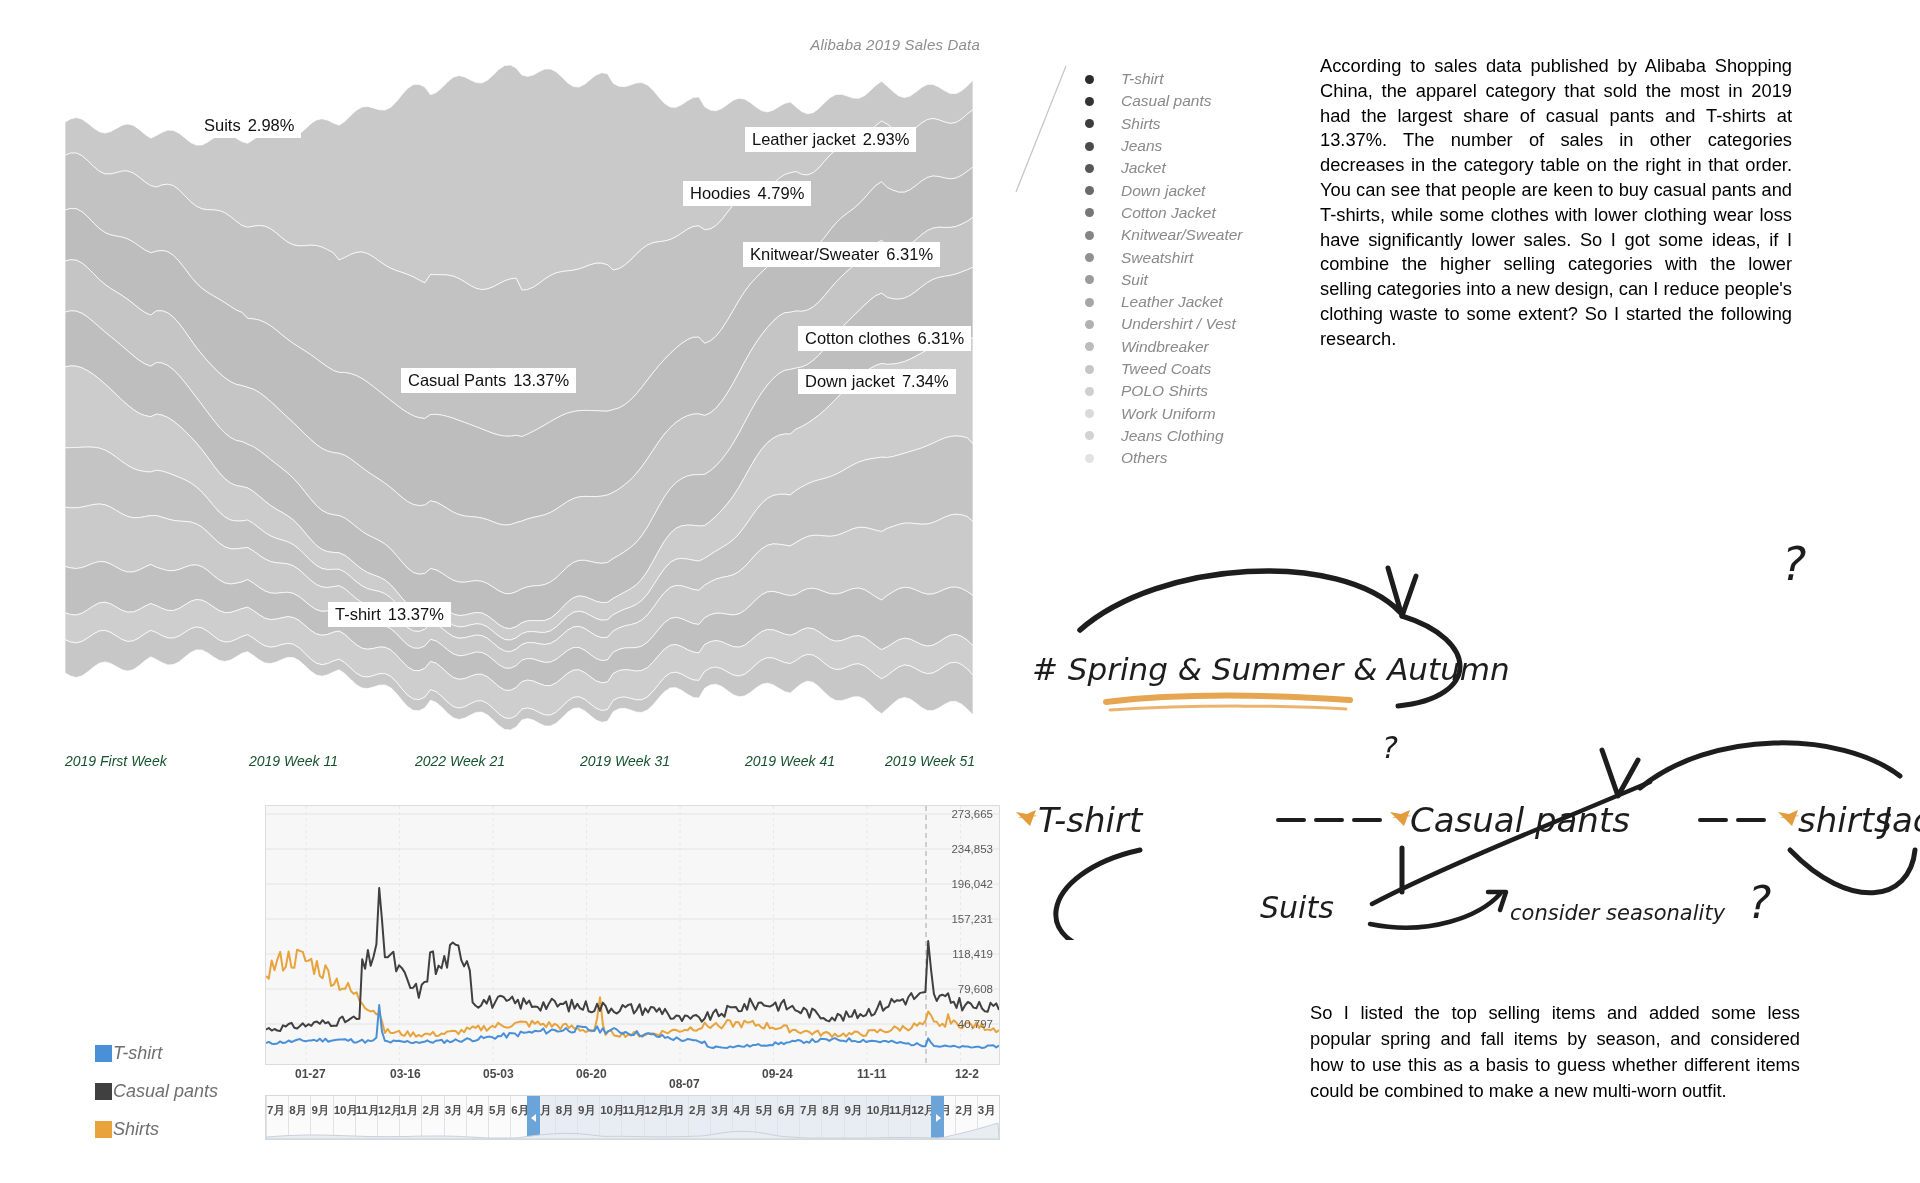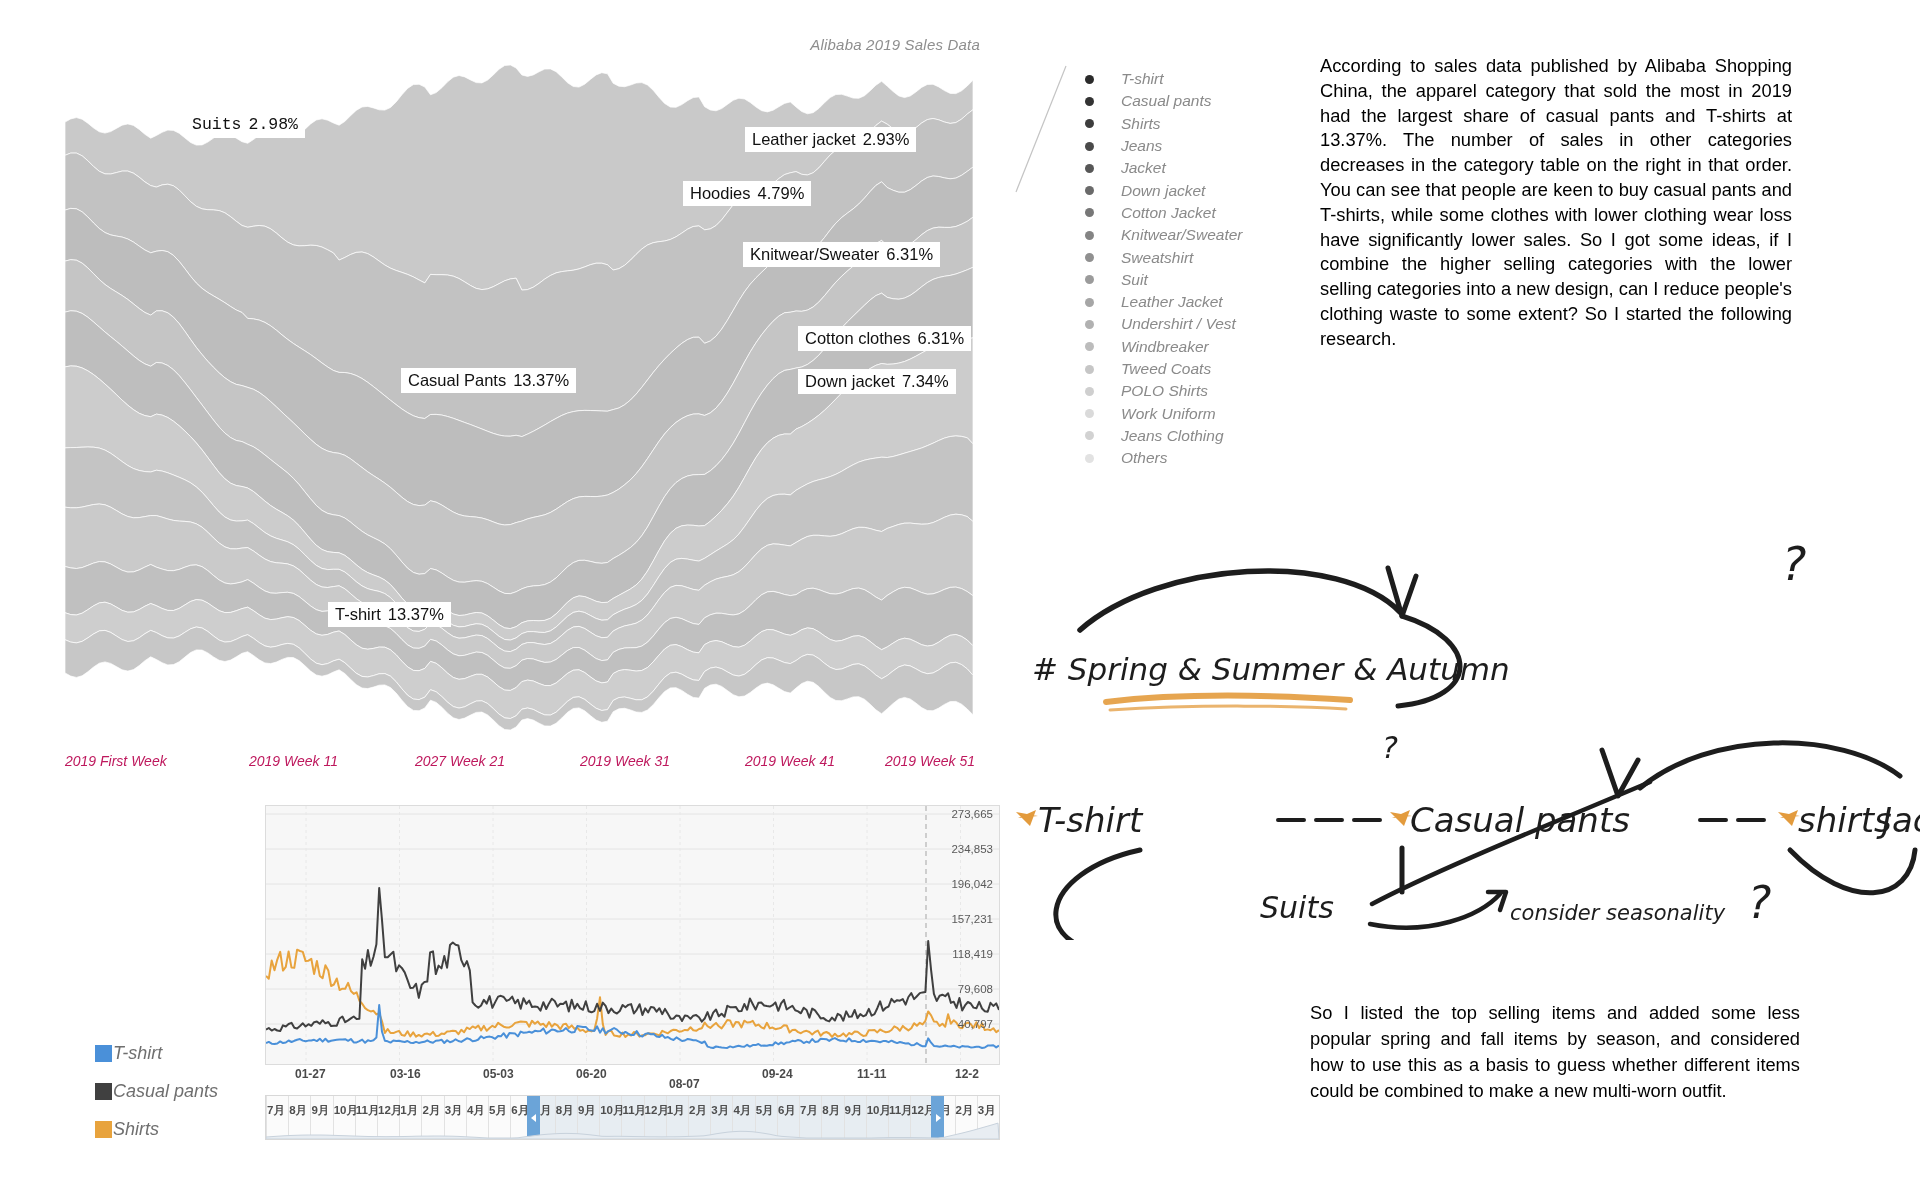--- a/index.html
+++ b/index.html
@@ -37,21 +37,21 @@
     white-space: nowrap;
     line-height: 1.1;
   }
   .flabel .pct { margin-left: 7px; }
 
   #stream-axis {
     position: absolute; left: 65px; top: 753px; width: 910px; height: 22px;
   }
   #stream-axis span {
     position: absolute; top: 0;
-    font-style: italic; font-size: 14px; color: #be185d;
+    font-style: italic; font-size: 14px; color: #14532d;
     white-space: nowrap;
   }
 
   
   #line-block { position: absolute; left: 70px; top: 805px; width: 930px; height: 330px; }
 
   #line-legend { position: absolute; left: 25px; top: 229px; width: 190px; }
   .lg-row { display:flex; align-items:center; height: 38px; }
   .lg-swatch { width: 17px; height: 17px; flex: 0 0 17px; }
   .lg-text { font-style: italic; font-size: 18px; color: #6f6f6f; margin-left: 1px; }
@@ -147,21 +147,21 @@
             <path d="M0.0,247.1 L5.7,245.8 L11.4,246.2 L17.1,248.4 L22.8,252.2 L28.6,257.0 L34.3,262.0 L40.0,267.0 L45.7,271.7 L51.4,276.3 L57.1,281.1 L62.8,286.0 L68.5,290.9 L74.2,295.4 L79.9,298.9 L85.7,301.2 L91.4,297.5 L97.1,298.0 L102.8,300.5 L108.5,304.8 L114.2,310.6 L119.9,317.5 L125.6,324.8 L131.3,332.4 L137.1,340.0 L142.8,347.6 L148.5,355.1 L154.2,362.1 L159.9,368.1 L165.6,372.6 L171.3,375.5 L177.0,376.6 L182.7,379.3 L188.5,381.8 L194.2,385.5 L199.9,389.9 L205.6,394.5 L211.3,399.0 L217.0,403.4 L222.7,408.0 L228.4,413.3 L234.1,419.6 L239.8,426.7 L245.6,433.9 L251.3,440.4 L257.0,445.4 L262.7,448.4 L268.4,449.8 L274.1,450.6 L279.8,453.0 L285.5,457.1 L291.2,461.8 L297.0,466.3 L302.7,469.9 L308.4,472.7 L314.1,475.5 L319.8,478.9 L325.5,483.8 L331.2,490.1 L336.9,496.9 L342.6,503.2 L348.4,507.5 L354.1,509.2 L359.8,508.6 L365.5,503.6 L371.2,504.9 L376.9,508.1 L382.6,512.0 L388.3,515.3 L394.0,517.1 L399.7,517.2 L405.5,516.3 L411.2,515.7 L416.9,516.3 L422.6,518.6 L428.3,522.2 L434.0,525.9 L439.7,528.4 L445.4,528.7 L451.1,526.8 L456.9,523.8 L462.6,521.8 L468.3,520.9 L474.0,520.6 L479.7,519.6 L485.4,517.1 L491.1,512.9 L496.8,507.3 L502.5,501.8 L508.3,497.6 L514.0,495.4 L519.7,495.3 L525.4,496.4 L531.1,497.8 L536.8,498.3 L542.5,497.5 L548.2,493.5 L553.9,490.3 L559.6,486.7 L565.4,482.6 L571.1,477.5 L576.8,470.7 L582.5,462.0 L588.2,451.8 L593.9,441.3 L599.6,431.6 L605.3,423.6 L611.0,417.6 L616.8,413.5 L622.5,411.0 L628.2,409.8 L633.9,409.6 L639.6,409.4 L645.3,405.8 L651.0,400.8 L656.7,394.6 L662.4,387.1 L668.2,378.3 L673.9,368.3 L679.6,357.6 L685.3,346.8 L691.0,336.8 L696.7,327.8 L702.4,320.1 L708.1,313.6 L713.8,308.6 L719.5,305.4 L725.3,304.4 L731.0,303.1 L736.7,302.0 L742.4,299.5 L748.1,295.5 L753.8,290.2 L759.5,283.8 L765.2,276.7 L770.9,269.6 L776.7,262.9 L782.4,256.8 L788.1,251.2 L793.8,245.7 L799.5,240.2 L805.2,234.9 L810.9,230.6 L816.6,228.2 L822.3,232.4 L828.1,233.8 L833.8,234.2 L839.5,233.1 L845.2,230.4 L850.9,226.4 L856.6,221.8 L862.3,217.6 L868.0,214.4 L873.7,212.5 L879.4,211.3 L885.2,210.4 L890.9,209.0 L896.6,207.0 L902.3,204.8 L908.0,202.3 L908.0,272.8 L902.3,274.0 L896.6,275.3 L890.9,276.7 L885.2,277.9 L879.4,279.1 L873.7,280.5 L868.0,282.4 L862.3,284.9 L856.6,288.0 L850.9,291.2 L845.2,294.1 L839.5,296.5 L833.8,298.1 L828.1,299.0 L822.3,299.3 L816.6,298.5 L810.9,300.3 L805.2,303.5 L799.5,307.5 L793.8,312.1 L788.1,317.0 L782.4,322.3 L776.7,328.0 L770.9,334.0 L765.2,339.8 L759.5,345.3 L753.8,350.2 L748.1,354.5 L742.4,358.3 L736.7,361.6 L731.0,364.1 L725.3,369.1 L719.5,369.0 L713.8,370.3 L708.1,373.2 L702.4,377.8 L696.7,384.2 L691.0,392.4 L685.3,402.0 L679.6,412.3 L673.9,422.3 L668.2,431.2 L662.4,438.8 L656.7,445.3 L651.0,451.1 L645.3,456.3 L639.6,460.6 L633.9,461.0 L628.2,460.3 L622.5,460.1 L616.8,460.8 L611.0,463.3 L605.3,468.3 L599.6,475.8 L593.9,485.5 L588.2,496.0 L582.5,506.0 L576.8,514.1 L571.1,520.0 L565.4,524.0 L559.6,527.2 L553.9,530.3 L548.2,533.4 L542.5,537.3 L536.8,537.6 L531.1,536.3 L525.4,533.8 L519.7,531.6 L514.0,530.9 L508.3,532.8 L502.5,537.2 L496.8,543.1 L491.1,548.9 L485.4,553.3 L479.7,555.4 L474.0,555.8 L468.3,555.5 L462.6,555.9 L456.9,557.7 L451.1,561.7 L445.4,563.6 L439.7,562.9 L434.0,559.7 L428.3,555.1 L422.6,550.8 L416.9,548.0 L411.2,547.5 L405.5,548.6 L399.7,550.1 L394.0,550.5 L388.3,549.0 L382.6,545.8 L376.9,541.8 L371.2,538.6 L365.5,537.3 L359.8,542.6 L354.1,544.1 L348.4,543.1 L342.6,539.1 L336.9,533.0 L331.2,526.0 L325.5,519.6 L319.8,515.0 L314.1,512.0 L308.4,509.9 L302.7,507.6 L297.0,504.3 L291.2,499.7 L285.5,494.7 L279.8,490.3 L274.1,487.8 L268.4,487.4 L262.7,486.7 L257.0,484.5 L251.3,480.3 L245.6,474.3 L239.8,467.4 L234.1,460.7 L228.4,455.1 L222.7,450.8 L217.0,447.4 L211.3,444.2 L205.6,440.5 L199.9,436.1 L194.2,431.2 L188.5,426.5 L182.7,423.0 L177.0,421.5 L171.3,420.6 L165.6,418.2 L159.9,413.8 L154.2,407.7 L148.5,400.3 L142.8,392.5 L137.1,384.9 L131.3,377.9 L125.6,371.6 L119.9,366.0 L114.2,360.8 L108.5,356.2 L102.8,352.5 L97.1,350.1 L91.4,349.1 L85.7,351.7 L79.9,350.6 L74.2,348.3 L68.5,344.7 L62.8,340.2 L57.1,335.1 L51.4,329.6 L45.7,324.2 L40.0,319.0 L34.3,314.1 L28.6,309.6 L22.8,305.8 L17.1,302.9 L11.4,301.2 L5.7,300.9 L0.0,301.9 Z" fill="#bebebe" stroke="#ffffff" stroke-width="0.7"></path>
             <path d="M0.0,301.9 L5.7,300.9 L11.4,301.2 L17.1,302.9 L22.8,305.8 L28.6,309.6 L34.3,314.1 L40.0,319.0 L45.7,324.2 L51.4,329.6 L57.1,335.1 L62.8,340.2 L68.5,344.7 L74.2,348.3 L79.9,350.6 L85.7,351.7 L91.4,349.1 L97.1,350.1 L102.8,352.5 L108.5,356.2 L114.2,360.8 L119.9,366.0 L125.6,371.6 L131.3,377.9 L137.1,384.9 L142.8,392.5 L148.5,400.3 L154.2,407.7 L159.9,413.8 L165.6,418.2 L171.3,420.6 L177.0,421.5 L182.7,423.0 L188.5,426.5 L194.2,431.2 L199.9,436.1 L205.6,440.5 L211.3,444.2 L217.0,447.4 L222.7,450.8 L228.4,455.1 L234.1,460.7 L239.8,467.4 L245.6,474.3 L251.3,480.3 L257.0,484.5 L262.7,486.7 L268.4,487.4 L274.1,487.8 L279.8,490.3 L285.5,494.7 L291.2,499.7 L297.0,504.3 L302.7,507.6 L308.4,509.9 L314.1,512.0 L319.8,515.0 L325.5,519.6 L331.2,526.0 L336.9,533.0 L342.6,539.1 L348.4,543.1 L354.1,544.1 L359.8,542.6 L365.5,537.3 L371.2,538.6 L376.9,541.8 L382.6,545.8 L388.3,549.0 L394.0,550.5 L399.7,550.1 L405.5,548.6 L411.2,547.5 L416.9,548.0 L422.6,550.8 L428.3,555.1 L434.0,559.7 L439.7,562.9 L445.4,563.6 L451.1,561.7 L456.9,557.7 L462.6,555.9 L468.3,555.5 L474.0,555.8 L479.7,555.4 L485.4,553.3 L491.1,548.9 L496.8,543.1 L502.5,537.2 L508.3,532.8 L514.0,530.9 L519.7,531.6 L525.4,533.8 L531.1,536.3 L536.8,537.6 L542.5,537.3 L548.2,533.4 L553.9,530.3 L559.6,527.2 L565.4,524.0 L571.1,520.0 L576.8,514.1 L582.5,506.0 L588.2,496.0 L593.9,485.5 L599.6,475.8 L605.3,468.3 L611.0,463.3 L616.8,460.8 L622.5,460.1 L628.2,460.3 L633.9,461.0 L639.6,460.6 L645.3,456.3 L651.0,451.1 L656.7,445.3 L662.4,438.8 L668.2,431.2 L673.9,422.3 L679.6,412.3 L685.3,402.0 L691.0,392.4 L696.7,384.2 L702.4,377.8 L708.1,373.2 L713.8,370.3 L719.5,369.0 L725.3,369.1 L731.0,364.1 L736.7,361.6 L742.4,358.3 L748.1,354.5 L753.8,350.2 L759.5,345.3 L765.2,339.8 L770.9,334.0 L776.7,328.0 L782.4,322.3 L788.1,317.0 L793.8,312.1 L799.5,307.5 L805.2,303.5 L810.9,300.3 L816.6,298.5 L822.3,299.3 L828.1,299.0 L833.8,298.1 L839.5,296.5 L845.2,294.1 L850.9,291.2 L856.6,288.0 L862.3,284.9 L868.0,282.4 L873.7,280.5 L879.4,279.1 L885.2,277.9 L890.9,276.7 L896.6,275.3 L902.3,274.0 L908.0,272.8 L908.0,378.9 L902.3,372.8 L896.6,371.4 L890.9,370.9 L885.2,371.5 L879.4,373.1 L873.7,375.5 L868.0,378.2 L862.3,380.7 L856.6,383.0 L850.9,384.8 L845.2,386.5 L839.5,388.2 L833.8,389.9 L828.1,391.5 L822.3,392.5 L816.6,392.2 L810.9,393.0 L805.2,393.9 L799.5,395.2 L793.8,397.1 L788.1,399.8 L782.4,402.9 L776.7,406.3 L770.9,409.3 L765.2,411.6 L759.5,413.4 L753.8,414.8 L748.1,416.5 L742.4,418.9 L736.7,422.0 L731.0,425.3 L725.3,429.9 L719.5,429.2 L713.8,429.3 L708.1,430.5 L702.4,433.4 L696.7,438.4 L691.0,445.3 L685.3,453.4 L679.6,461.6 L673.9,469.0 L668.2,474.8 L662.4,479.1 L656.7,482.6 L651.0,486.0 L645.3,489.7 L639.6,493.3 L633.9,496.1 L628.2,495.2 L622.5,494.1 L616.8,493.4 L611.0,494.2 L605.3,497.4 L599.6,503.4 L593.9,511.6 L588.2,520.6 L582.5,529.0 L576.8,535.4 L571.1,539.6 L565.4,542.2 L559.6,544.2 L553.9,546.7 L548.2,549.7 L542.5,554.8 L536.8,555.2 L531.1,553.5 L525.4,550.5 L519.7,547.5 L514.0,546.2 L508.3,547.4 L502.5,551.3 L496.8,556.7 L491.1,562.0 L485.4,565.9 L479.7,567.5 L474.0,567.3 L468.3,566.6 L462.6,566.7 L456.9,568.6 L451.1,572.9 L445.4,575.1 L439.7,574.5 L434.0,571.3 L428.3,566.6 L422.6,562.1 L416.9,559.3 L411.2,558.8 L405.5,559.9 L399.7,561.5 L394.0,561.9 L388.3,560.3 L382.6,556.8 L376.9,552.6 L371.2,549.1 L365.5,547.9 L359.8,553.4 L354.1,555.2 L348.4,554.5 L342.6,550.9 L336.9,545.1 L331.2,538.4 L325.5,532.6 L319.8,528.6 L314.1,526.4 L308.4,525.2 L302.7,523.7 L297.0,520.9 L291.2,516.7 L285.5,511.6 L279.8,507.0 L274.1,504.3 L268.4,504.3 L262.7,504.6 L257.0,503.5 L251.3,500.4 L245.6,495.5 L239.8,489.7 L234.1,484.1 L228.4,479.7 L222.7,476.8 L217.0,475.0 L211.3,473.3 L205.6,470.9 L199.9,467.5 L194.2,463.1 L188.5,458.6 L182.7,455.1 L177.0,455.9 L171.3,456.1 L165.6,455.0 L159.9,452.0 L154.2,447.0 L148.5,440.6 L142.8,433.7 L137.1,427.2 L131.3,421.9 L125.6,417.8 L119.9,414.8 L114.2,412.3 L108.5,410.0 L102.8,407.8 L97.1,406.1 L91.4,405.2 L85.7,407.0 L79.9,406.6 L74.2,405.5 L68.5,403.6 L62.8,400.5 L57.1,396.6 L51.4,392.3 L45.7,388.3 L40.0,385.1 L34.3,383.1 L28.6,382.2 L22.8,382.0 L17.1,382.2 L11.4,382.5 L5.7,382.6 L0.0,382.9 Z" fill="#cccccc" stroke="#ffffff" stroke-width="0.7"></path>
             <path d="M0.0,382.9 L5.7,382.6 L11.4,382.5 L17.1,382.2 L22.8,382.0 L28.6,382.2 L34.3,383.1 L40.0,385.1 L45.7,388.3 L51.4,392.3 L57.1,396.6 L62.8,400.5 L68.5,403.6 L74.2,405.5 L79.9,406.6 L85.7,407.0 L91.4,405.2 L97.1,406.1 L102.8,407.8 L108.5,410.0 L114.2,412.3 L119.9,414.8 L125.6,417.8 L131.3,421.9 L137.1,427.2 L142.8,433.7 L148.5,440.6 L154.2,447.0 L159.9,452.0 L165.6,455.0 L171.3,456.1 L177.0,455.9 L182.7,455.1 L188.5,458.6 L194.2,463.1 L199.9,467.5 L205.6,470.9 L211.3,473.3 L217.0,475.0 L222.7,476.8 L228.4,479.7 L234.1,484.1 L239.8,489.7 L245.6,495.5 L251.3,500.4 L257.0,503.5 L262.7,504.6 L268.4,504.3 L274.1,504.3 L279.8,507.0 L285.5,511.6 L291.2,516.7 L297.0,520.9 L302.7,523.7 L308.4,525.2 L314.1,526.4 L319.8,528.6 L325.5,532.6 L331.2,538.4 L336.9,545.1 L342.6,550.9 L348.4,554.5 L354.1,555.2 L359.8,553.4 L365.5,547.9 L371.2,549.1 L376.9,552.6 L382.6,556.8 L388.3,560.3 L394.0,561.9 L399.7,561.5 L405.5,559.9 L411.2,558.8 L416.9,559.3 L422.6,562.1 L428.3,566.6 L434.0,571.3 L439.7,574.5 L445.4,575.1 L451.1,572.9 L456.9,568.6 L462.6,566.7 L468.3,566.6 L474.0,567.3 L479.7,567.5 L485.4,565.9 L491.1,562.0 L496.8,556.7 L502.5,551.3 L508.3,547.4 L514.0,546.2 L519.7,547.5 L525.4,550.5 L531.1,553.5 L536.8,555.2 L542.5,554.8 L548.2,549.7 L553.9,546.7 L559.6,544.2 L565.4,542.2 L571.1,539.6 L576.8,535.4 L582.5,529.0 L588.2,520.6 L593.9,511.6 L599.6,503.4 L605.3,497.4 L611.0,494.2 L616.8,493.4 L622.5,494.1 L628.2,495.2 L633.9,496.1 L639.6,493.3 L645.3,489.7 L651.0,486.0 L656.7,482.6 L662.4,479.1 L668.2,474.8 L673.9,469.0 L679.6,461.6 L685.3,453.4 L691.0,445.3 L696.7,438.4 L702.4,433.4 L708.1,430.5 L713.8,429.3 L719.5,429.2 L725.3,429.9 L731.0,425.3 L736.7,422.0 L742.4,418.9 L748.1,416.5 L753.8,414.8 L759.5,413.4 L765.2,411.6 L770.9,409.3 L776.7,406.3 L782.4,402.9 L788.1,399.8 L793.8,397.1 L799.5,395.2 L805.2,393.9 L810.9,393.0 L816.6,392.2 L822.3,392.5 L828.1,391.5 L833.8,389.9 L839.5,388.2 L845.2,386.5 L850.9,384.8 L856.6,383.0 L862.3,380.7 L868.0,378.2 L873.7,375.5 L879.4,373.1 L885.2,371.5 L890.9,370.9 L896.6,371.4 L902.3,372.8 L908.0,378.9 L908.0,456.5 L902.3,451.6 L896.6,449.8 L890.9,449.2 L885.2,450.1 L879.4,452.3 L873.7,455.1 L868.0,457.6 L862.3,459.0 L856.6,459.2 L850.9,458.7 L845.2,458.1 L839.5,458.2 L833.8,459.4 L828.1,461.4 L822.3,463.4 L816.6,466.5 L810.9,465.3 L805.2,463.6 L799.5,462.4 L793.8,462.3 L788.1,463.7 L782.4,466.1 L776.7,468.7 L770.9,470.5 L765.2,471.3 L759.5,470.9 L753.8,470.3 L748.1,470.3 L742.4,471.5 L736.7,474.2 L731.0,477.5 L725.3,480.9 L719.5,480.1 L713.8,479.2 L708.1,478.9 L702.4,480.3 L696.7,483.8 L691.0,489.2 L685.3,495.6 L679.6,501.8 L673.9,506.7 L668.2,509.8 L662.4,511.4 L656.7,512.5 L651.0,514.1 L645.3,516.8 L639.6,520.2 L633.9,525.3 L628.2,524.4 L622.5,522.6 L616.8,520.8 L611.0,520.4 L605.3,522.4 L599.6,527.4 L593.9,534.6 L588.2,542.6 L582.5,549.9 L576.8,555.1 L571.1,558.2 L565.4,559.7 L559.6,560.9 L553.9,563.0 L548.2,566.0 L542.5,572.3 L536.8,572.7 L531.1,570.8 L525.4,567.2 L519.7,563.5 L514.0,561.4 L508.3,562.0 L502.5,565.3 L496.8,570.3 L491.1,575.2 L485.4,578.5 L479.7,579.5 L474.0,578.8 L468.3,577.6 L462.6,577.6 L456.9,579.4 L451.1,584.2 L445.4,586.6 L439.7,586.1 L434.0,582.9 L428.3,578.1 L422.6,573.5 L416.9,570.6 L411.2,570.1 L405.5,571.3 L399.7,572.8 L394.0,573.2 L388.3,571.5 L382.6,567.8 L376.9,563.3 L371.2,559.7 L365.5,558.4 L359.8,564.3 L354.1,566.4 L348.4,566.0 L342.6,562.7 L336.9,557.2 L331.2,550.9 L325.5,545.6 L319.8,542.3 L314.1,540.9 L308.4,540.5 L302.7,539.7 L297.0,537.6 L291.2,533.6 L285.5,528.6 L279.8,523.8 L274.1,520.8 L268.4,521.6 L262.7,522.5 L257.0,522.0 L251.3,519.5 L245.6,515.2 L239.8,509.8 L234.1,504.7 L228.4,500.9 L222.7,498.9 L217.0,498.2 L211.3,497.8 L205.6,496.6 L199.9,494.0 L194.2,490.2 L188.5,486.0 L182.7,482.6 L177.0,483.1 L171.3,483.9 L165.6,483.8 L159.9,481.9 L154.2,478.1 L148.5,472.9 L142.8,467.2 L137.1,462.2 L131.3,458.8 L125.6,457.0 L119.9,456.4 L114.2,456.1 L108.5,455.4 L102.8,454.0 L97.1,452.2 L91.4,450.6 L85.7,450.6 L79.9,451.6 L74.2,452.6 L68.5,452.8 L62.8,451.5 L57.1,448.9 L51.4,445.5 L45.7,442.2 L40.0,439.8 L34.3,439.0 L28.6,439.5 L22.8,440.8 L17.1,442.1 L11.4,442.8 L5.7,442.8 L0.0,442.2 Z" fill="#c4c4c4" stroke="#ffffff" stroke-width="0.7"></path>
             <path d="M0.0,442.2 L5.7,442.8 L11.4,442.8 L17.1,442.1 L22.8,440.8 L28.6,439.5 L34.3,439.0 L40.0,439.8 L45.7,442.2 L51.4,445.5 L57.1,448.9 L62.8,451.5 L68.5,452.8 L74.2,452.6 L79.9,451.6 L85.7,450.6 L91.4,450.6 L97.1,452.2 L102.8,454.0 L108.5,455.4 L114.2,456.1 L119.9,456.4 L125.6,457.0 L131.3,458.8 L137.1,462.2 L142.8,467.2 L148.5,472.9 L154.2,478.1 L159.9,481.9 L165.6,483.8 L171.3,483.9 L177.0,483.1 L182.7,482.6 L188.5,486.0 L194.2,490.2 L199.9,494.0 L205.6,496.6 L211.3,497.8 L217.0,498.2 L222.7,498.9 L228.4,500.9 L234.1,504.7 L239.8,509.8 L245.6,515.2 L251.3,519.5 L257.0,522.0 L262.7,522.5 L268.4,521.6 L274.1,520.8 L279.8,523.8 L285.5,528.6 L291.2,533.6 L297.0,537.6 L302.7,539.7 L308.4,540.5 L314.1,540.9 L319.8,542.3 L325.5,545.6 L331.2,550.9 L336.9,557.2 L342.6,562.7 L348.4,566.0 L354.1,566.4 L359.8,564.3 L365.5,558.4 L371.2,559.7 L376.9,563.3 L382.6,567.8 L388.3,571.5 L394.0,573.2 L399.7,572.8 L405.5,571.3 L411.2,570.1 L416.9,570.6 L422.6,573.5 L428.3,578.1 L434.0,582.9 L439.7,586.1 L445.4,586.6 L451.1,584.2 L456.9,579.4 L462.6,577.6 L468.3,577.6 L474.0,578.8 L479.7,579.5 L485.4,578.5 L491.1,575.2 L496.8,570.3 L502.5,565.3 L508.3,562.0 L514.0,561.4 L519.7,563.5 L525.4,567.2 L531.1,570.8 L536.8,572.7 L542.5,572.3 L548.2,566.0 L553.9,563.0 L559.6,560.9 L565.4,559.7 L571.1,558.2 L576.8,555.1 L582.5,549.9 L588.2,542.6 L593.9,534.6 L599.6,527.4 L605.3,522.4 L611.0,520.4 L616.8,520.8 L622.5,522.6 L628.2,524.4 L633.9,525.3 L639.6,520.2 L645.3,516.8 L651.0,514.1 L656.7,512.5 L662.4,511.4 L668.2,509.8 L673.9,506.7 L679.6,501.8 L685.3,495.6 L691.0,489.2 L696.7,483.8 L702.4,480.3 L708.1,478.9 L713.8,479.2 L719.5,480.1 L725.3,480.9 L731.0,477.5 L736.7,474.2 L742.4,471.5 L748.1,470.3 L753.8,470.3 L759.5,470.9 L765.2,471.3 L770.9,470.5 L776.7,468.7 L782.4,466.1 L788.1,463.7 L793.8,462.3 L799.5,462.4 L805.2,463.6 L810.9,465.3 L816.6,466.5 L822.3,463.4 L828.1,461.4 L833.8,459.4 L839.5,458.2 L845.2,458.1 L850.9,458.7 L856.6,459.2 L862.3,459.0 L868.0,457.6 L873.7,455.1 L879.4,452.3 L885.2,450.1 L890.9,449.2 L896.6,449.8 L902.3,451.6 L908.0,456.5 L908.0,530.7 L902.3,526.6 L896.6,523.6 L890.9,522.1 L885.2,522.4 L879.4,524.4 L873.7,527.0 L868.0,528.9 L862.3,529.2 L856.6,527.6 L850.9,525.1 L845.2,522.9 L839.5,522.3 L833.8,523.7 L828.1,526.8 L822.3,530.4 L816.6,535.1 L810.9,532.1 L805.2,528.1 L799.5,524.7 L793.8,523.1 L788.1,523.6 L782.4,525.6 L776.7,527.9 L770.9,529.1 L765.2,528.7 L759.5,526.8 L753.8,524.6 L748.1,523.2 L742.4,523.7 L736.7,526.1 L731.0,529.7 L725.3,530.6 L719.5,529.5 L713.8,527.7 L708.1,526.4 L702.4,526.9 L696.7,529.7 L691.0,534.6 L685.3,540.4 L679.6,545.5 L673.9,548.9 L668.2,550.0 L662.4,549.3 L656.7,548.3 L651.0,548.2 L645.3,549.8 L639.6,552.8 L633.9,559.4 L628.2,558.6 L622.5,556.3 L616.8,553.7 L611.0,552.3 L605.3,553.5 L599.6,557.6 L593.9,564.0 L588.2,571.1 L582.5,577.2 L576.8,581.1 L571.1,582.7 L565.4,582.8 L559.6,583.0 L553.9,584.4 L548.2,587.3 L542.5,594.9 L536.8,595.6 L531.1,593.6 L525.4,589.5 L519.7,585.2 L514.0,582.5 L508.3,582.6 L502.5,585.5 L496.8,590.1 L491.1,594.5 L485.4,597.1 L479.7,597.4 L474.0,595.9 L468.3,594.0 L462.6,593.5 L456.9,595.2 L451.1,600.7 L445.4,603.3 L439.7,603.0 L434.0,599.8 L428.3,595.0 L422.6,590.3 L416.9,587.5 L411.2,587.1 L405.5,588.6 L399.7,590.3 L394.0,590.8 L388.3,588.9 L382.6,584.9 L376.9,580.0 L371.2,576.0 L365.5,574.4 L359.8,581.1 L354.1,583.3 L348.4,583.1 L342.6,579.9 L336.9,574.5 L331.2,568.5 L325.5,563.5 L319.8,560.8 L314.1,560.3 L308.4,560.9 L302.7,561.2 L297.0,559.8 L291.2,556.4 L285.5,551.5 L279.8,546.6 L274.1,543.4 L268.4,544.2 L262.7,545.9 L257.0,546.4 L251.3,544.7 L245.6,541.0 L239.8,536.2 L234.1,531.6 L228.4,528.4 L222.7,527.3 L217.0,527.6 L211.3,528.3 L205.6,528.0 L199.9,526.0 L194.2,522.4 L188.5,518.2 L182.7,514.6 L177.0,516.9 L171.3,518.2 L165.6,519.0 L159.9,518.0 L154.2,515.0 L148.5,510.5 L142.8,505.6 L137.1,501.7 L131.3,499.9 L125.6,500.3 L119.9,502.2 L114.2,504.4 L108.5,505.7 L102.8,505.6 L97.1,504.1 L91.4,502.2 L85.7,499.5 L79.9,502.1 L74.2,504.9 L68.5,506.9 L62.8,507.1 L57.1,505.3 L51.4,502.2 L45.7,499.0 L40.0,496.9 L34.3,496.6 L28.6,498.1 L22.8,500.4 L17.1,502.6 L11.4,503.5 L5.7,502.9 L0.0,501.5 Z" fill="#cacaca" stroke="#ffffff" stroke-width="0.7"></path>
             <path d="M0.0,501.5 L5.7,502.9 L11.4,503.5 L17.1,502.6 L22.8,500.4 L28.6,498.1 L34.3,496.6 L40.0,496.9 L45.7,499.0 L51.4,502.2 L57.1,505.3 L62.8,507.1 L68.5,506.9 L74.2,504.9 L79.9,502.1 L85.7,499.5 L91.4,502.2 L97.1,504.1 L102.8,505.6 L108.5,505.7 L114.2,504.4 L119.9,502.2 L125.6,500.3 L131.3,499.9 L137.1,501.7 L142.8,505.6 L148.5,510.5 L154.2,515.0 L159.9,518.0 L165.6,519.0 L171.3,518.2 L177.0,516.9 L182.7,514.6 L188.5,518.2 L194.2,522.4 L199.9,526.0 L205.6,528.0 L211.3,528.3 L217.0,527.6 L222.7,527.3 L228.4,528.4 L234.1,531.6 L239.8,536.2 L245.6,541.0 L251.3,544.7 L257.0,546.4 L262.7,545.9 L268.4,544.2 L274.1,543.4 L279.8,546.6 L285.5,551.5 L291.2,556.4 L297.0,559.8 L302.7,561.2 L308.4,560.9 L314.1,560.3 L319.8,560.8 L325.5,563.5 L331.2,568.5 L336.9,574.5 L342.6,579.9 L348.4,583.1 L354.1,583.3 L359.8,581.1 L365.5,574.4 L371.2,576.0 L376.9,580.0 L382.6,584.9 L388.3,588.9 L394.0,590.8 L399.7,590.3 L405.5,588.6 L411.2,587.1 L416.9,587.5 L422.6,590.3 L428.3,595.0 L434.0,599.8 L439.7,603.0 L445.4,603.3 L451.1,600.7 L456.9,595.2 L462.6,593.5 L468.3,594.0 L474.0,595.9 L479.7,597.4 L485.4,597.1 L491.1,594.5 L496.8,590.1 L502.5,585.5 L508.3,582.6 L514.0,582.5 L519.7,585.2 L525.4,589.5 L531.1,593.6 L536.8,595.6 L542.5,594.9 L548.2,587.3 L553.9,584.4 L559.6,583.0 L565.4,582.8 L571.1,582.7 L576.8,581.1 L582.5,577.2 L588.2,571.1 L593.9,564.0 L599.6,557.6 L605.3,553.5 L611.0,552.3 L616.8,553.7 L622.5,556.3 L628.2,558.6 L633.9,559.4 L639.6,552.8 L645.3,549.8 L651.0,548.2 L656.7,548.3 L662.4,549.3 L668.2,550.0 L673.9,548.9 L679.6,545.5 L685.3,540.4 L691.0,534.6 L696.7,529.7 L702.4,526.9 L708.1,526.4 L713.8,527.7 L719.5,529.5 L725.3,530.6 L731.0,529.7 L736.7,526.1 L742.4,523.7 L748.1,523.2 L753.8,524.6 L759.5,526.8 L765.2,528.7 L770.9,529.1 L776.7,527.9 L782.4,525.6 L788.1,523.6 L793.8,523.1 L799.5,524.7 L805.2,528.1 L810.9,532.1 L816.6,535.1 L822.3,530.4 L828.1,526.8 L833.8,523.7 L839.5,522.3 L845.2,522.9 L850.9,525.1 L856.6,527.6 L862.3,529.2 L868.0,528.9 L873.7,527.0 L879.4,524.4 L885.2,522.4 L890.9,522.1 L896.6,523.6 L902.3,526.6 L908.0,530.7 L908.0,580.8 L902.3,575.1 L896.6,571.4 L890.9,569.5 L885.2,570.3 L879.4,573.3 L873.7,577.2 L868.0,580.2 L862.3,581.1 L856.6,579.7 L850.9,576.8 L845.2,574.2 L839.5,573.2 L833.8,574.7 L828.1,578.1 L822.3,581.9 L816.6,584.7 L810.9,581.1 L805.2,576.5 L799.5,572.5 L793.8,570.7 L788.1,571.2 L782.4,573.4 L776.7,575.5 L770.9,576.2 L765.2,574.5 L759.5,570.9 L753.8,566.8 L748.1,563.7 L742.4,562.9 L736.7,564.7 L731.0,568.2 L725.3,570.3 L719.5,569.1 L713.8,566.8 L708.1,564.8 L702.4,564.5 L696.7,566.6 L691.0,570.8 L685.3,575.9 L679.6,580.2 L673.9,582.2 L668.2,581.6 L662.4,579.3 L656.7,576.7 L651.0,575.6 L645.3,576.6 L639.6,579.6 L633.9,587.8 L628.2,587.1 L622.5,584.7 L616.8,581.6 L611.0,579.6 L605.3,580.3 L599.6,584.0 L593.9,590.2 L588.2,596.9 L582.5,602.5 L576.8,605.5 L571.1,606.1 L565.4,605.2 L559.6,604.6 L553.9,605.6 L548.2,608.5 L542.5,617.0 L536.8,617.9 L531.1,615.9 L525.4,611.9 L519.7,607.5 L514.0,604.8 L508.3,605.2 L502.5,608.4 L496.8,613.3 L491.1,618.0 L485.4,620.6 L479.7,620.5 L474.0,618.5 L468.3,616.0 L462.6,615.1 L456.9,616.6 L451.1,622.6 L445.4,625.4 L439.7,625.1 L434.0,621.7 L428.3,616.7 L422.6,612.0 L416.9,609.3 L411.2,609.3 L405.5,611.3 L399.7,613.6 L394.0,614.3 L388.3,612.5 L382.6,608.2 L376.9,602.8 L371.2,598.3 L365.5,596.4 L359.8,603.4 L354.1,605.7 L348.4,605.4 L342.6,601.9 L336.9,596.2 L331.2,589.8 L325.5,584.8 L319.8,582.2 L314.1,582.1 L308.4,583.4 L302.7,584.2 L297.0,583.2 L291.2,579.7 L285.5,574.7 L279.8,569.5 L274.1,566.0 L268.4,567.2 L262.7,569.4 L257.0,570.3 L251.3,568.9 L245.6,565.3 L239.8,560.3 L234.1,555.5 L228.4,552.5 L222.7,551.7 L217.0,552.7 L211.3,554.1 L205.6,554.6 L199.9,553.2 L194.2,549.8 L188.5,545.7 L182.7,542.2 L177.0,543.6 L171.3,545.7 L165.6,547.4 L159.9,547.6 L154.2,545.7 L148.5,542.0 L142.8,538.0 L137.1,535.2 L131.3,534.6 L125.6,536.4 L119.9,539.9 L114.2,543.4 L108.5,545.5 L102.8,545.4 L97.1,543.5 L91.4,540.7 L85.7,538.5 L79.9,541.2 L74.2,544.5 L68.5,546.9 L62.8,547.2 L57.1,545.4 L51.4,542.1 L45.7,538.9 L40.0,537.2 L34.3,537.9 L28.6,540.8 L22.8,544.7 L17.1,548.2 L11.4,550.0 L5.7,549.6 L0.0,547.7 Z" fill="#c0c0c0" stroke="#ffffff" stroke-width="0.7"></path>
             <path d="M0.0,547.7 L5.7,549.6 L11.4,550.0 L17.1,548.2 L22.8,544.7 L28.6,540.8 L34.3,537.9 L40.0,537.2 L45.7,538.9 L51.4,542.1 L57.1,545.4 L62.8,547.2 L68.5,546.9 L74.2,544.5 L79.9,541.2 L85.7,538.5 L91.4,540.7 L97.1,543.5 L102.8,545.4 L108.5,545.5 L114.2,543.4 L119.9,539.9 L125.6,536.4 L131.3,534.6 L137.1,535.2 L142.8,538.0 L148.5,542.0 L154.2,545.7 L159.9,547.6 L165.6,547.4 L171.3,545.7 L177.0,543.6 L182.7,542.2 L188.5,545.7 L194.2,549.8 L199.9,553.2 L205.6,554.6 L211.3,554.1 L217.0,552.7 L222.7,551.7 L228.4,552.5 L234.1,555.5 L239.8,560.3 L245.6,565.3 L251.3,568.9 L257.0,570.3 L262.7,569.4 L268.4,567.2 L274.1,566.0 L279.8,569.5 L285.5,574.7 L291.2,579.7 L297.0,583.2 L302.7,584.2 L308.4,583.4 L314.1,582.1 L319.8,582.2 L325.5,584.8 L331.2,589.8 L336.9,596.2 L342.6,601.9 L348.4,605.4 L354.1,605.7 L359.8,603.4 L365.5,596.4 L371.2,598.3 L376.9,602.8 L382.6,608.2 L388.3,612.5 L394.0,614.3 L399.7,613.6 L405.5,611.3 L411.2,609.3 L416.9,609.3 L422.6,612.0 L428.3,616.7 L434.0,621.7 L439.7,625.1 L445.4,625.4 L451.1,622.6 L456.9,616.6 L462.6,615.1 L468.3,616.0 L474.0,618.5 L479.7,620.5 L485.4,620.6 L491.1,618.0 L496.8,613.3 L502.5,608.4 L508.3,605.2 L514.0,604.8 L519.7,607.5 L525.4,611.9 L531.1,615.9 L536.8,617.9 L542.5,617.0 L548.2,608.5 L553.9,605.6 L559.6,604.6 L565.4,605.2 L571.1,606.1 L576.8,605.5 L582.5,602.5 L588.2,596.9 L593.9,590.2 L599.6,584.0 L605.3,580.3 L611.0,579.6 L616.8,581.6 L622.5,584.7 L628.2,587.1 L633.9,587.8 L639.6,579.6 L645.3,576.6 L651.0,575.6 L656.7,576.7 L662.4,579.3 L668.2,581.6 L673.9,582.2 L679.6,580.2 L685.3,575.9 L691.0,570.8 L696.7,566.6 L702.4,564.5 L708.1,564.8 L713.8,566.8 L719.5,569.1 L725.3,570.3 L731.0,568.2 L736.7,564.7 L742.4,562.9 L748.1,563.7 L753.8,566.8 L759.5,570.9 L765.2,574.5 L770.9,576.2 L776.7,575.5 L782.4,573.4 L788.1,571.2 L793.8,570.7 L799.5,572.5 L805.2,576.5 L810.9,581.1 L816.6,584.7 L822.3,581.9 L828.1,578.1 L833.8,574.7 L839.5,573.2 L845.2,574.2 L850.9,576.8 L856.6,579.7 L862.3,581.1 L868.0,580.2 L873.7,577.2 L879.4,573.3 L885.2,570.3 L890.9,569.5 L896.6,571.4 L902.3,575.1 L908.0,580.8 L908.0,610.3 L902.3,603.9 L896.6,599.6 L890.9,597.3 L885.2,597.9 L879.4,600.9 L873.7,604.9 L868.0,608.0 L862.3,608.7 L856.6,607.0 L850.9,603.8 L845.2,600.9 L839.5,600.0 L833.8,601.9 L828.1,605.9 L822.3,610.5 L816.6,613.8 L810.9,610.1 L805.2,605.1 L799.5,600.9 L793.8,598.8 L788.1,599.4 L782.4,601.7 L776.7,604.0 L770.9,604.5 L765.2,602.4 L759.5,598.3 L753.8,593.5 L748.1,590.1 L742.4,589.4 L736.7,591.5 L731.0,595.6 L725.3,598.6 L719.5,597.6 L713.8,595.2 L708.1,593.0 L702.4,592.7 L696.7,594.9 L691.0,599.5 L685.3,604.9 L679.6,609.3 L673.9,611.1 L668.2,610.0 L662.4,606.9 L656.7,603.7 L651.0,602.1 L645.3,603.1 L639.6,606.4 L633.9,615.4 L628.2,614.9 L622.5,612.4 L616.8,609.2 L611.0,607.2 L605.3,608.1 L599.6,612.3 L593.9,619.0 L588.2,626.2 L582.5,631.9 L576.8,634.8 L571.1,634.8 L565.4,633.3 L559.6,632.0 L553.9,632.6 L548.2,635.4 L542.5,644.6 L536.8,645.5 L531.1,643.3 L525.4,639.0 L519.7,634.4 L514.0,631.8 L508.3,632.4 L502.5,636.3 L496.8,641.9 L491.1,647.2 L485.4,650.1 L479.7,649.9 L474.0,647.4 L468.3,644.4 L462.6,643.0 L456.9,644.2 L451.1,650.8 L445.4,653.5 L439.7,652.9 L434.0,649.1 L428.3,643.6 L422.6,638.5 L416.9,635.8 L411.2,636.1 L405.5,638.7 L399.7,641.8 L394.0,643.1 L388.3,641.6 L382.6,637.2 L376.9,631.6 L371.2,626.8 L365.5,624.7 L359.8,632.2 L354.1,634.6 L348.4,634.1 L342.6,630.2 L336.9,623.8 L331.2,616.8 L325.5,611.2 L319.8,608.6 L314.1,608.8 L308.4,610.6 L302.7,612.0 L297.0,611.4 L291.2,608.2 L285.5,603.0 L279.8,597.7 L274.1,594.2 L268.4,595.9 L262.7,598.6 L257.0,599.7 L251.3,598.2 L245.6,594.0 L239.8,588.3 L234.1,582.8 L228.4,579.3 L222.7,578.4 L217.0,579.5 L211.3,581.3 L205.6,582.2 L199.9,580.9 L194.2,577.6 L188.5,573.3 L182.7,569.7 L177.0,571.5 L171.3,574.3 L165.6,576.6 L159.9,577.1 L154.2,575.1 L148.5,571.0 L142.8,566.4 L137.1,563.0 L131.3,562.0 L125.6,563.8 L119.9,567.3 L114.2,571.0 L108.5,573.1 L102.8,572.9 L97.1,570.7 L91.4,567.6 L85.7,565.4 L79.9,568.7 L74.2,572.8 L68.5,575.8 L62.8,576.5 L57.1,574.6 L51.4,571.0 L45.7,567.4 L40.0,565.4 L34.3,565.9 L28.6,568.9 L22.8,572.9 L17.1,576.4 L11.4,577.9 L5.7,577.1 L0.0,574.7 Z" fill="#cecece" stroke="#ffffff" stroke-width="0.7"></path>
             <path d="M0.0,574.7 L5.7,577.1 L11.4,577.9 L17.1,576.4 L22.8,572.9 L28.6,568.9 L34.3,565.9 L40.0,565.4 L45.7,567.4 L51.4,571.0 L57.1,574.6 L62.8,576.5 L68.5,575.8 L74.2,572.8 L79.9,568.7 L85.7,565.4 L91.4,567.6 L97.1,570.7 L102.8,572.9 L108.5,573.1 L114.2,571.0 L119.9,567.3 L125.6,563.8 L131.3,562.0 L137.1,563.0 L142.8,566.4 L148.5,571.0 L154.2,575.1 L159.9,577.1 L165.6,576.6 L171.3,574.3 L177.0,571.5 L182.7,569.7 L188.5,573.3 L194.2,577.6 L199.9,580.9 L205.6,582.2 L211.3,581.3 L217.0,579.5 L222.7,578.4 L228.4,579.3 L234.1,582.8 L239.8,588.3 L245.6,594.0 L251.3,598.2 L257.0,599.7 L262.7,598.6 L268.4,595.9 L274.1,594.2 L279.8,597.7 L285.5,603.0 L291.2,608.2 L297.0,611.4 L302.7,612.0 L308.4,610.6 L314.1,608.8 L319.8,608.6 L325.5,611.2 L331.2,616.8 L336.9,623.8 L342.6,630.2 L348.4,634.1 L354.1,634.6 L359.8,632.2 L365.5,624.7 L371.2,626.8 L376.9,631.6 L382.6,637.2 L388.3,641.6 L394.0,643.1 L399.7,641.8 L405.5,638.7 L411.2,636.1 L416.9,635.8 L422.6,638.5 L428.3,643.6 L434.0,649.1 L439.7,652.9 L445.4,653.5 L451.1,650.8 L456.9,644.2 L462.6,643.0 L468.3,644.4 L474.0,647.4 L479.7,649.9 L485.4,650.1 L491.1,647.2 L496.8,641.9 L502.5,636.3 L508.3,632.4 L514.0,631.8 L519.7,634.4 L525.4,639.0 L531.1,643.3 L536.8,645.5 L542.5,644.6 L548.2,635.4 L553.9,632.6 L559.6,632.0 L565.4,633.3 L571.1,634.8 L576.8,634.8 L582.5,631.9 L588.2,626.2 L593.9,619.0 L599.6,612.3 L605.3,608.1 L611.0,607.2 L616.8,609.2 L622.5,612.4 L628.2,614.9 L633.9,615.4 L639.6,606.4 L645.3,603.1 L651.0,602.1 L656.7,603.7 L662.4,606.9 L668.2,610.0 L673.9,611.1 L679.6,609.3 L685.3,604.9 L691.0,599.5 L696.7,594.9 L702.4,592.7 L708.1,593.0 L713.8,595.2 L719.5,597.6 L725.3,598.6 L731.0,595.6 L736.7,591.5 L742.4,589.4 L748.1,590.1 L753.8,593.5 L759.5,598.3 L765.2,602.4 L770.9,604.5 L776.7,604.0 L782.4,601.7 L788.1,599.4 L793.8,598.8 L799.5,600.9 L805.2,605.1 L810.9,610.1 L816.6,613.8 L822.3,610.5 L828.1,605.9 L833.8,601.9 L839.5,600.0 L845.2,600.9 L850.9,603.8 L856.6,607.0 L862.3,608.7 L868.0,608.0 L873.7,604.9 L879.4,600.9 L885.2,597.9 L890.9,597.3 L896.6,599.6 L902.3,603.9 L908.0,610.3 L908.0,649.8 L902.3,644.1 L896.6,639.2 L890.9,636.4 L885.2,636.6 L879.4,639.4 L873.7,643.1 L868.0,645.7 L862.3,645.5 L856.6,642.6 L850.9,638.0 L845.2,634.0 L839.5,632.4 L833.8,634.1 L828.1,638.5 L822.3,643.8 L816.6,648.7 L810.9,644.8 L805.2,639.3 L799.5,634.3 L793.8,631.7 L788.1,631.9 L782.4,633.9 L776.7,635.7 L770.9,635.5 L765.2,632.5 L759.5,627.3 L753.8,621.5 L748.1,617.3 L742.4,616.2 L736.7,618.5 L731.0,623.1 L725.3,628.1 L719.5,626.6 L713.8,623.2 L708.1,619.8 L702.4,618.1 L696.7,619.3 L691.0,623.0 L685.3,627.5 L679.6,631.0 L673.9,631.8 L668.2,629.7 L662.4,625.6 L656.7,621.4 L651.0,619.2 L645.3,620.0 L639.6,623.3 L633.9,633.1 L628.2,632.4 L622.5,629.3 L616.8,625.4 L611.0,622.7 L605.3,622.9 L599.6,626.6 L593.9,632.8 L588.2,639.7 L582.5,645.0 L576.8,647.4 L571.1,647.0 L565.4,644.9 L559.6,643.3 L553.9,643.8 L548.2,646.7 L542.5,656.2 L536.8,657.3 L531.1,655.1 L525.4,650.6 L519.7,645.8 L514.0,642.9 L508.3,643.5 L502.5,647.3 L496.8,653.0 L491.1,658.3 L485.4,661.1 L479.7,660.9 L474.0,658.2 L468.3,655.1 L462.6,653.6 L456.9,655.0 L451.1,662.0 L445.4,665.0 L439.7,664.5 L434.0,660.7 L428.3,655.1 L422.6,649.9 L416.9,647.1 L411.2,647.4 L405.5,650.1 L399.7,653.1 L394.0,654.5 L388.3,652.8 L382.6,648.2 L376.9,642.3 L371.2,637.4 L365.5,635.2 L359.8,643.0 L354.1,645.7 L348.4,645.4 L342.6,641.6 L336.9,635.2 L331.2,628.1 L325.5,622.5 L319.8,619.9 L314.1,620.2 L308.4,622.1 L302.7,623.6 L297.0,623.0 L291.2,619.6 L285.5,614.2 L279.8,608.6 L274.1,604.8 L268.4,607.0 L262.7,609.8 L257.0,611.2 L251.3,610.0 L245.6,606.1 L239.8,600.6 L234.1,595.6 L228.4,592.6 L222.7,592.4 L217.0,594.4 L211.3,597.1 L205.6,598.6 L199.9,597.9 L194.2,594.8 L188.5,590.5 L182.7,586.7 L177.0,588.3 L171.3,591.8 L165.6,595.1 L159.9,596.5 L154.2,595.3 L148.5,591.9 L142.8,587.9 L137.1,585.1 L131.3,584.9 L125.6,587.5 L119.9,592.1 L114.2,596.7 L108.5,599.6 L102.8,599.9 L97.1,597.7 L91.4,594.5 L85.7,591.8 L79.9,595.7 L74.2,600.6 L68.5,604.6 L62.8,606.1 L57.1,604.8 L51.4,601.6 L45.7,598.4 L40.0,596.9 L34.3,598.2 L28.6,602.0 L22.8,606.8 L17.1,610.8 L11.4,612.4 L5.7,611.1 L0.0,607.9 Z" fill="#c7c7c7" stroke="#ffffff" stroke-width="0.7"></path>
           </g>
       </svg>
 
-      <div class="flabel" style="left:120px;  top:48px;font-family:Liberation Mono, monospace;">
+      <div class="flabel" style="left:132px;  top:48px;">
         <span>Suits</span><span class="pct">2.98%</span>
       </div>
       <div class="flabel" style="left:680px;  top:62px;">
         <span>Leather jacket</span><span class="pct">2.93%</span>
       </div>
       <div class="flabel" style="left:618px;  top:116px;">
         <span>Hoodies</span><span class="pct">4.79%</span>
       </div>
       <div class="flabel" style="left:678px;  top:177px;">
         <span>Knitwear/Sweater</span><span class="pct">6.31%</span>
@@ -176,21 +176,21 @@
         <span>Down jacket</span><span class="pct">7.34%</span>
       </div>
       <div class="flabel" style="left:263px;  top:537px;">
         <span>T-shirt</span><span class="pct">13.37%</span>
       </div>
     </div>
 
     <div id="stream-axis">
       <span style="left:0px;">2019 First Week</span>
       <span style="left:184px;">2019 Week 11</span>
-      <span style="left:350px;">2027 Week 21</span>
+      <span style="left:350px;">2022 Week 21</span>
       <span style="left:515px;">2019 Week 31</span>
       <span style="left:680px;">2019 Week 41</span>
       <span style="left:820px;">2019 Week 51</span>
     </div>
 
     <div id="line-block">
 
       <div id="line-legend">
         <div class="lg-row">
           <span class="lg-swatch" id="sw0" style="background: rgb(74, 144, 217);"></span>

